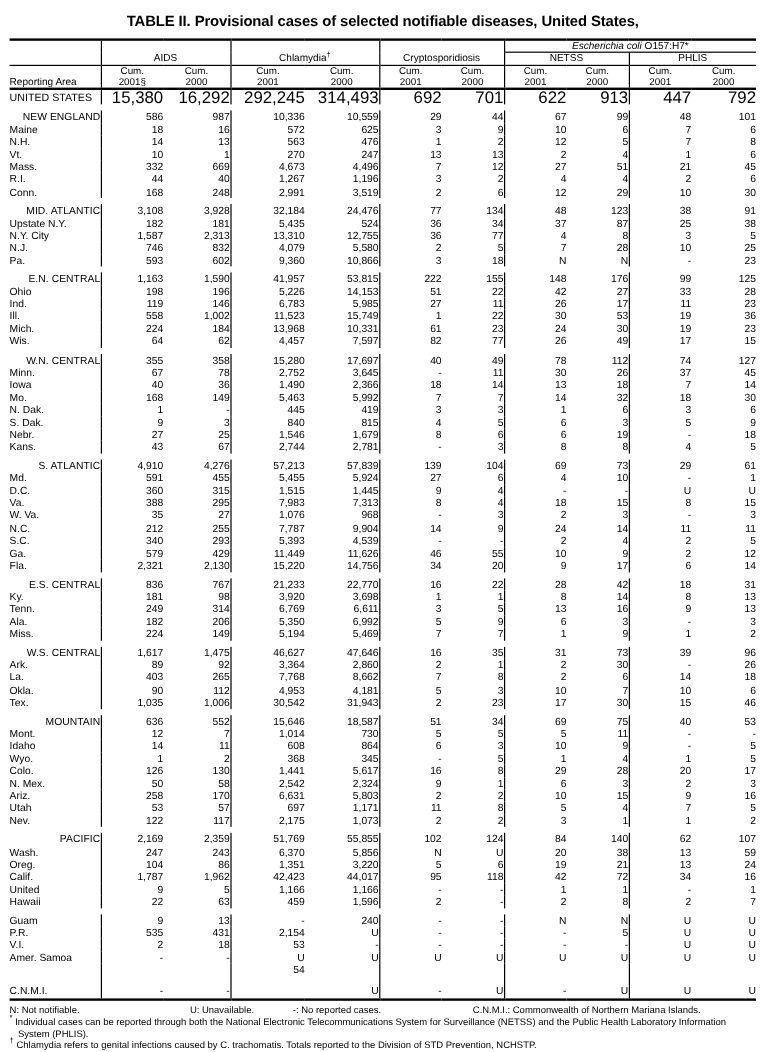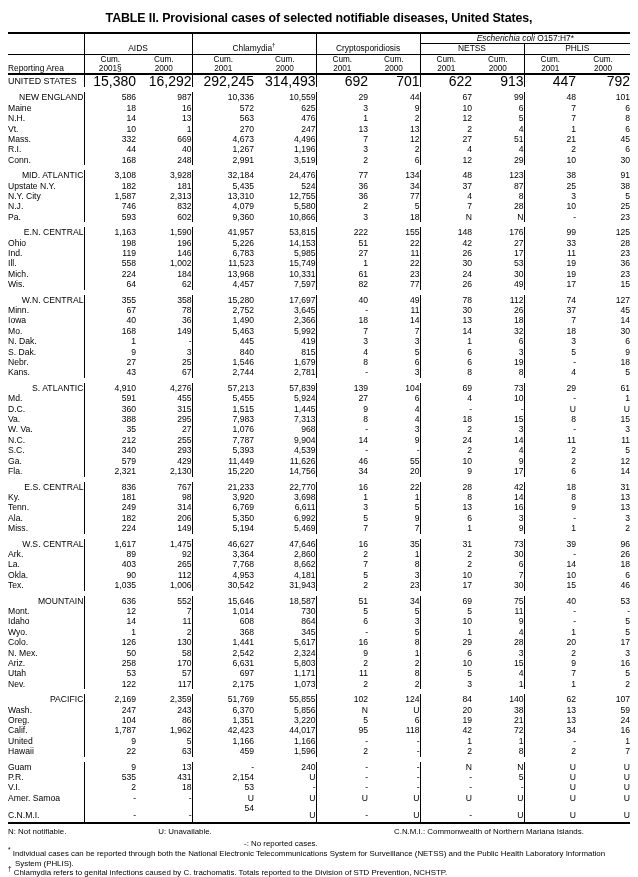--- a/index.html
+++ b/index.html
@@ -113,21 +113,21 @@
     font-size: 6.4px;
     vertical-align: super;
     line-height: 0;
   }
   .legend-grid {
     display: flex;
     width: 100%;
   }
   .legend-grid .c1 { width: 118px; }
   .legend-grid .c2 { width: 118px; text-align: center; }
-  .legend-grid .c3 { width: 150px; margin-top: 12px; }
+  .legend-grid .c3 { width: 150px; }
   .legend-grid .c4 { flex: 1; }
 </style>
 </head>
 <body>
 
 <div class="page">
 
   <div class="title">
     <span class="line">TABLE II. Provisional cases of selected notifiable diseases, United States,</span>
   </div>
@@ -1086,21 +1086,21 @@
           <td class="num">U</td>
           <td class="num vl">U</td>
           <td class="num">U</td>
           <td class="num vl">U</td>
           <td class="num">U</td>
         </tr>
         <tr class="state">
           <td class="area" style="border-bottom: 2.4px solid rgb(0, 0, 0); padding-bottom: 1px;">C.N.M.I.</td>
           <td class="num vl" style="border-bottom: 2.4px solid rgb(0, 0, 0); padding-bottom: 1px;">-</td>
           <td class="num" style="border-bottom: 2.4px solid rgb(0, 0, 0); padding-bottom: 1px;">-</td>
-          <td class="num vl" style="border-bottom: 2.4px solid rgb(0, 0, 0); padding-bottom: 8px;">54</td>
+          <td class="num vl" style="border-bottom: 2.4px solid rgb(0, 0, 0); padding-bottom: 18px;">54</td>
           <td class="num" style="border-bottom: 2.4px solid rgb(0, 0, 0); padding-bottom: 1px;">U</td>
           <td class="num vl" style="border-bottom: 2.4px solid rgb(0, 0, 0); padding-bottom: 1px;">-</td>
           <td class="num" style="border-bottom: 2.4px solid rgb(0, 0, 0); padding-bottom: 1px;">U</td>
           <td class="num vl" style="border-bottom: 2.4px solid rgb(0, 0, 0); padding-bottom: 1px;">-</td>
           <td class="num" style="border-bottom: 2.4px solid rgb(0, 0, 0); padding-bottom: 1px;">U</td>
           <td class="num vl" style="border-bottom: 2.4px solid rgb(0, 0, 0); padding-bottom: 1px;">U</td>
           <td class="num" style="border-bottom: 2.4px solid rgb(0, 0, 0); padding-bottom: 1px;">U</td>
         </tr>
       </tbody>
   </table>

